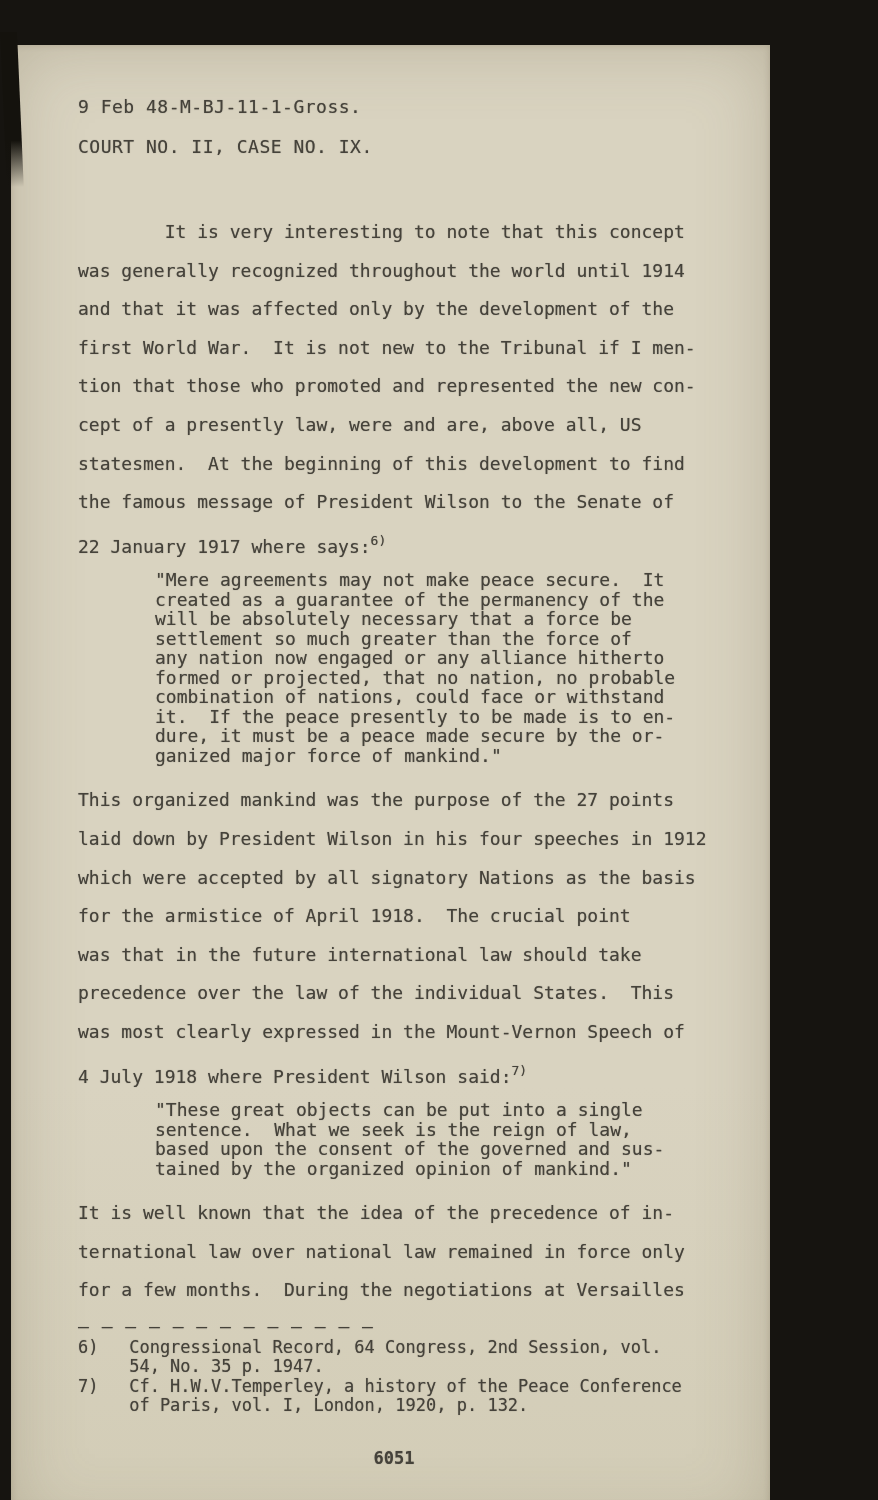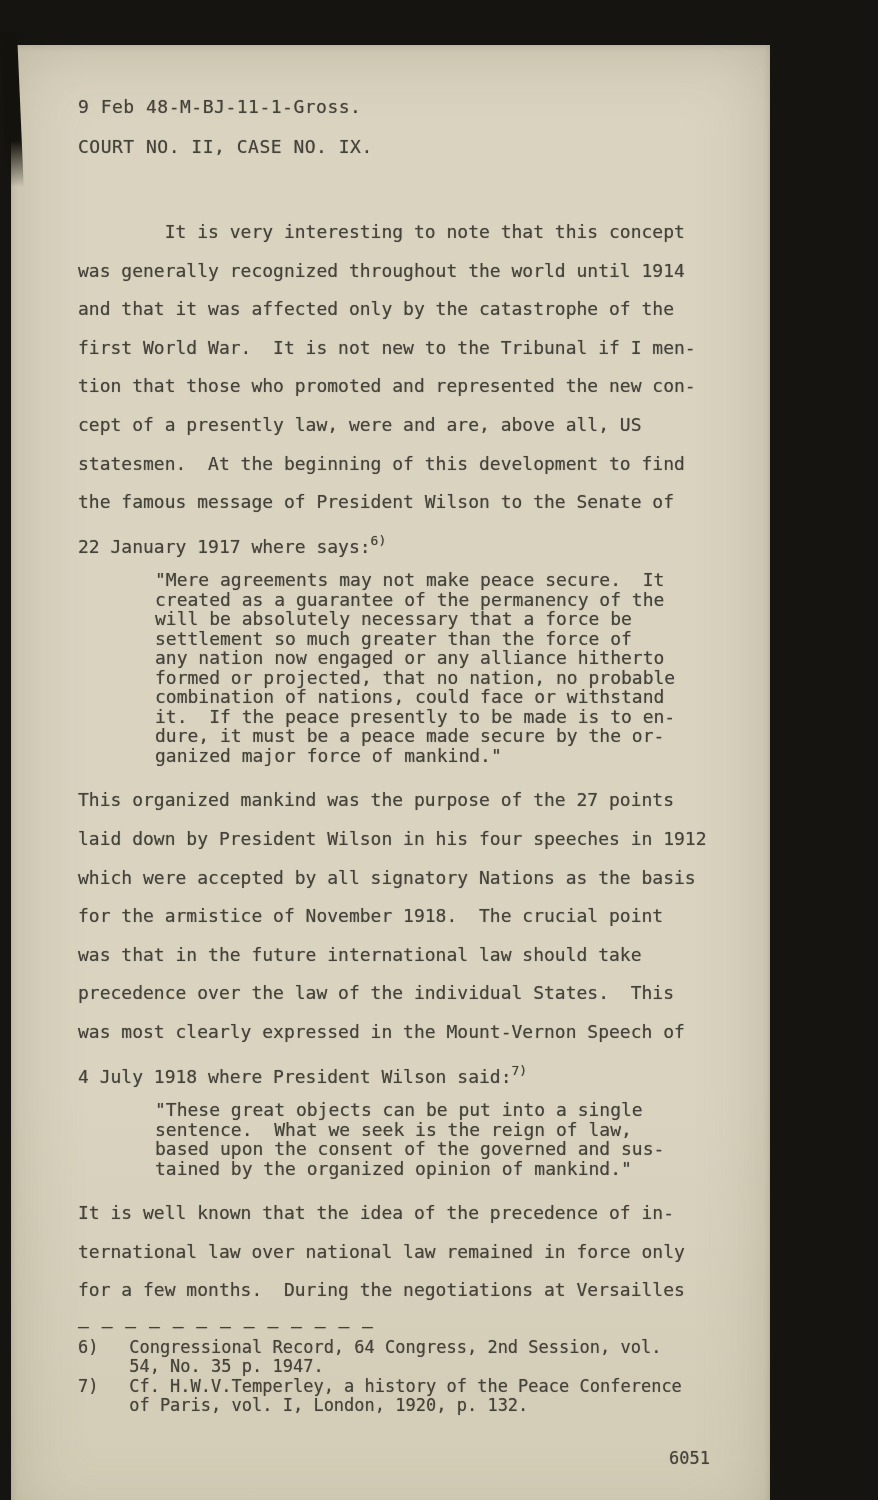--- a/index.html
+++ b/index.html
@@ -88,42 +88,43 @@
     letter-spacing: 1px;
     white-space: pre;
   }
   .footnotes {
     font-size: 17px;
     line-height: 19.5px;
     margin-top: 2px;
   }
   .page-number {
     margin-top: 32px;
-    text-align: right;
+    text-align: center;
     font-size: 17px;
     line-height: 20px;
+    font-weight: bold;
   }
 </style>
 </head>
 <body>
 
 <div class="scan">
   <div class="paper">
     <div class="content">
 
       <div class="header-block">
         <div class="line">9 Feb 48-M-BJ-11-1-Gross.</div>
         <div class="line">COURT NO. II, CASE NO. IX.</div>
       </div>
 
       <div class="para">
         <div>
             <div class="line">        It is very interesting to note that this concept</div>
             <div class="line">was generally recognized throughout the world until 1914</div>
-            <div class="line">and that it was affected only by the catastrophe of the</div>
+            <div class="line">and that it was affected only by the development of the</div>
             <div class="line">first World War.  It is not new to the Tribunal if I men-</div>
             <div class="line">tion that those who promoted and represented the new con-</div>
             <div class="line">cept of a presently law, were and are, above all, US</div>
             <div class="line">statesmen.  At the beginning of this development to find</div>
             <div class="line">the famous message of President Wilson to the Senate of</div>
           </div>
         <div class="line"><span>22 January 1917 where says:</span><span class="fn-ref">6)</span></div>
       </div>
 
       <div class="quote">
@@ -139,21 +140,21 @@
             <div class="line">dure, it must be a peace made secure by the or-</div>
             <div class="line">ganized major force of mankind."</div>
           </div>
       </div>
 
       <div class="para">
         <div>
             <div class="line">This organized mankind was the purpose of the 27 points</div>
             <div class="line">laid down by President Wilson in his four speeches in 1912</div>
             <div class="line">which were accepted by all signatory Nations as the basis</div>
-            <div class="line">for the armistice of November 1918.  The crucial point</div>
+            <div class="line">for the armistice of April 1918.  The crucial point</div>
             <div class="line">was that in the future international law should take</div>
             <div class="line">precedence over the law of the individual States.  This</div>
             <div class="line">was most clearly expressed in the Mount-Vernon Speech of</div>
           </div>
         <div class="line"><span>4 July 1918 where President Wilson said:</span><span class="fn-ref">7)</span></div>
       </div>
 
       <div class="quote">
         <div>
             <div class="line">"These great objects can be put into a single</div>

